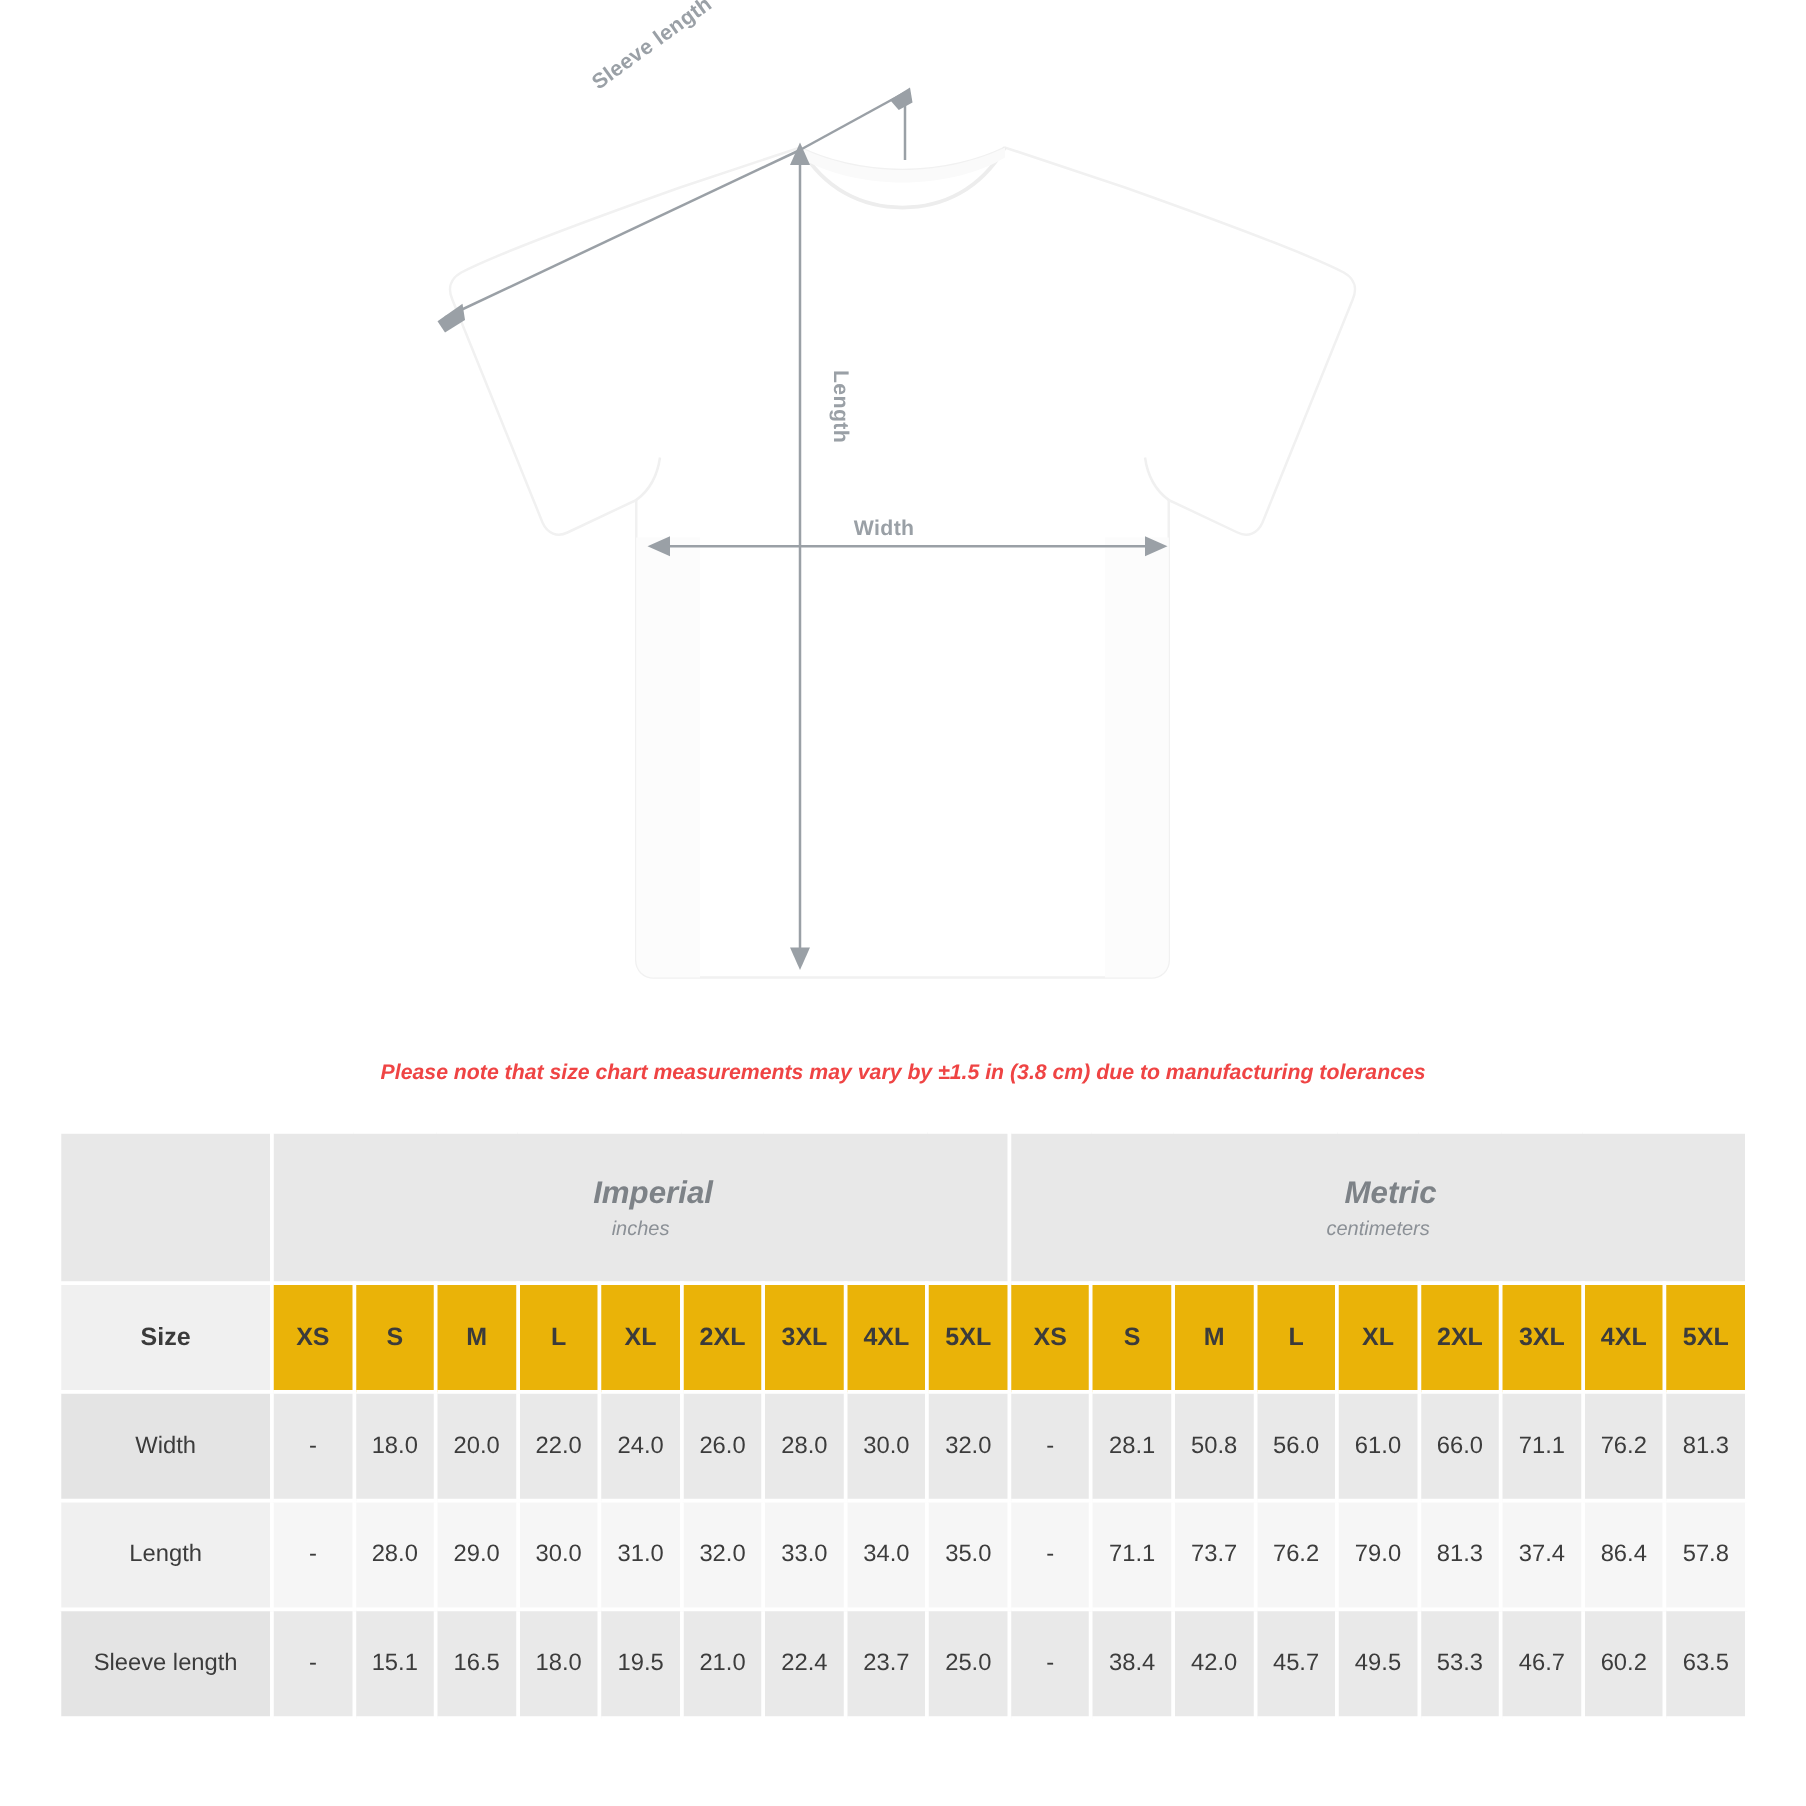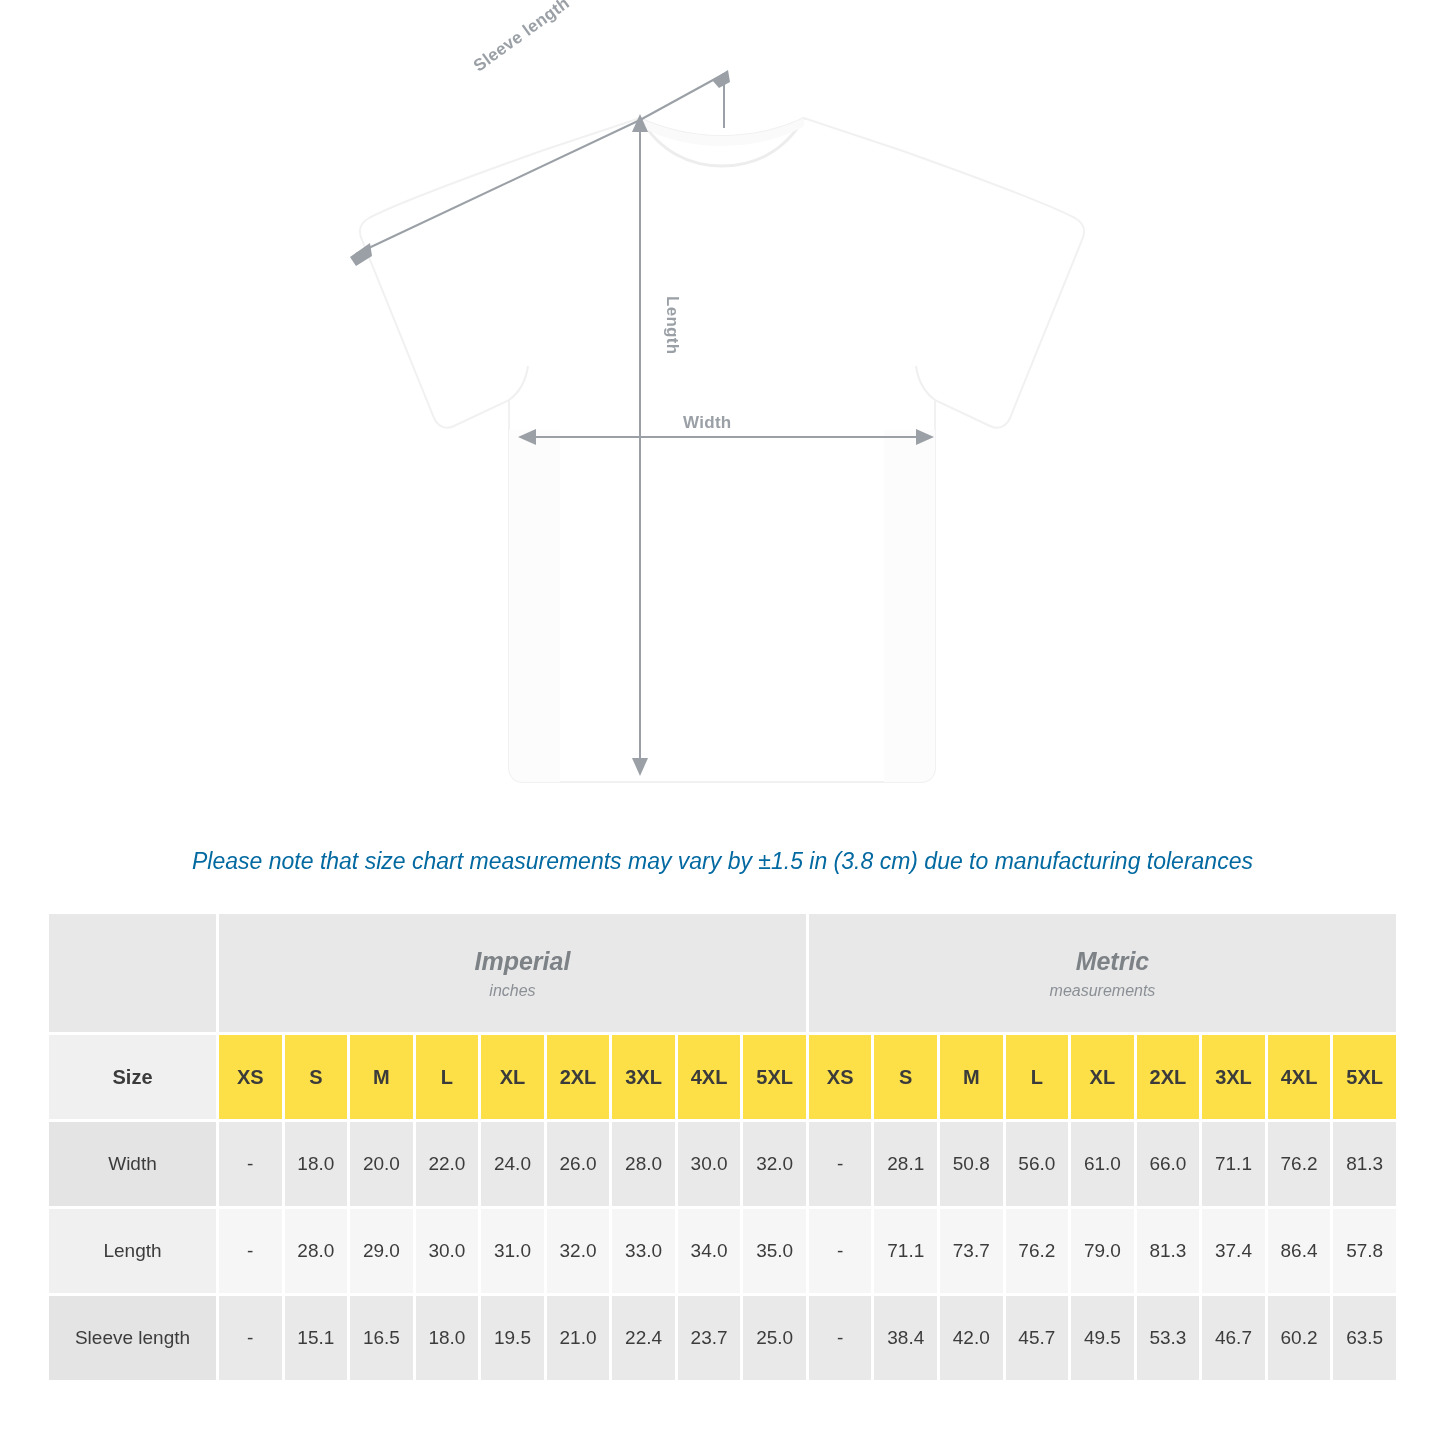--- a/index.html
+++ b/index.html
@@ -57,24 +57,25 @@
     text-align: center;
     margin-top: 28px;
   }
   .chart-title {
     font-size: 29px;
     font-weight: bold;
     color: #2b2b2b;
     margin: 0;
   }
   .chart-note {
-    font-size: 23px;
+    font-size: 17px;
     font-style: italic;
-    color: #0369a1;
+    color: #ef4444;
     margin: 18px 0 0 0;
+    font-weight: bold;
   }
 
   
   .table-wrap {
     margin: 36px 46px 0 46px;
   }
   table.size-chart {
     border-collapse: collapse;
     width: 1353px;
     table-layout: fixed;
@@ -102,21 +103,21 @@
     line-height: 1.2;
     padding-left: 20px;
   }
   .unit-head .u-sub {
     font-size: 16px;
     font-style: italic;
     color: #8b9096;
     margin-top: 6px;
   }
   tr.head-row td {
-    background: #fde047;
+    background: #eab308;
     font-weight: bold;
     font-size: 20px;
     color: #3b3b3b;
   }
   tr.head-row td.rowlabel {
     background: #f0f0f0;
   }
   tr.data-row td {
     background: #f6f6f6;
   }
@@ -216,21 +217,21 @@
     </colgroup>
     <tbody id="chart-body">
         <tr>
           <td class="unit-head"></td>
           <td class="unit-head" colspan="9">
             <div class="u-name">Imperial</div>
             <div class="u-sub">inches</div>
           </td>
           <td class="unit-head" colspan="9">
             <div class="u-name">Metric</div>
-            <div class="u-sub">measurements</div>
+            <div class="u-sub">centimeters</div>
           </td>
         </tr>
         <tr class="head-row">
           <td class="rowlabel">Size</td>
           <td>XS</td>
           <td>S</td>
           <td>M</td>
           <td>L</td>
           <td>XL</td>
           <td>2XL</td>

